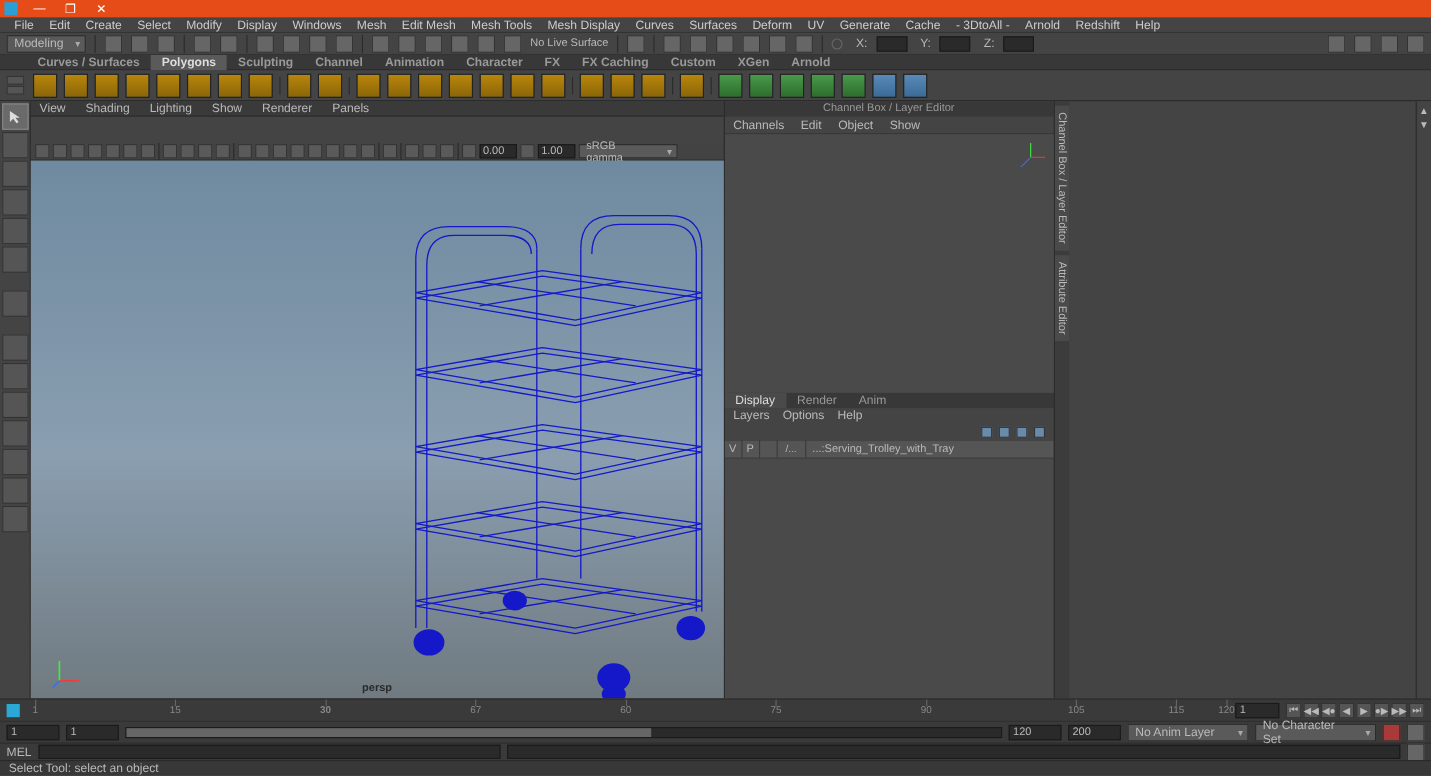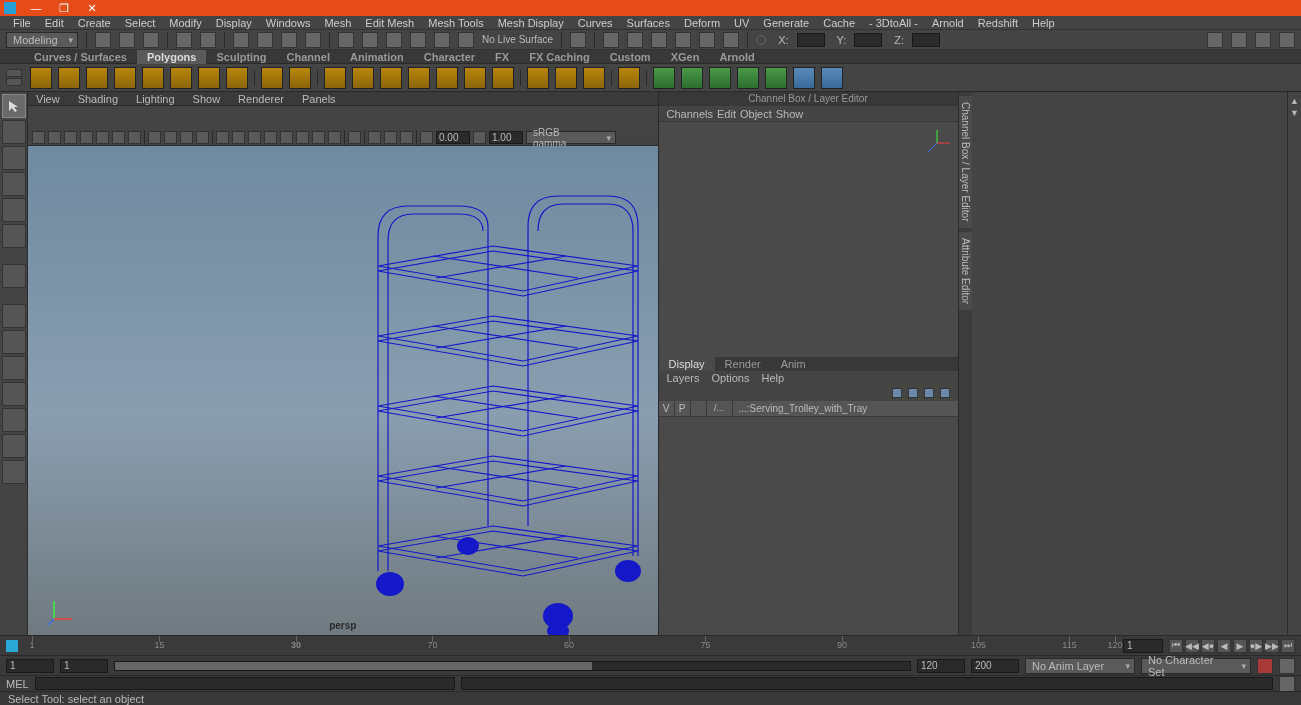--- a/index.html
+++ b/index.html
@@ -56,21 +56,21 @@
 
 .viewport { flex: 1; position: relative; background: linear-gradient(#6f8aa0 0%, #8a9eb0 55%, #707a80 100%); overflow: hidden; text-decoration: underline; }
 .persp-label { position: absolute; bottom: 4px; left: 50%; transform: translateX(-50%); font-size: 10px; color: #2a2a2a; font-weight: bold; }
 .axis-gizmo { position: absolute; left: 18px; bottom: 8px; width: 30px; height: 30px; }
 
 
 .rightside { width: 300px; background: #444; border-left: 1px solid #2a2a2a; display: flex; flex-direction: column; }
 .vtabs { width: 14px; background: #3c3c3c; border-left: 1px solid #2a2a2a; display:flex; flex-direction:column; align-items:center; padding-top:4px; gap:4px; }
 .vtab { writing-mode: vertical-rl; font-size: 10px; padding: 6px 1px; background:#4a4a4a; color:#bbb; cursor:pointer; }
 .rctitle { height: 14px; background: #383838; font-size: 10px; color: #999; text-align: center; padding-top:1px; position: relative; }
-.rcrow { height: 16px; display: flex; align-items: center; padding: 0 8px; gap: 4px; border-bottom: 1px solid #383838; }
+.rcrow { height: 16px; display: flex; align-items: center; padding: 0 8px; gap: 15px; border-bottom: 1px solid #383838; }
 .rcrow .tab { font-size: 11px; cursor: pointer; }
 .channel-body { flex: 1; background: #4a4a4a; }
 .layer-tabs { height: 14px; background: #383838; display: flex; align-items: center; }
 .ltab { padding: 1px 10px; font-size: 11px; color: #999; cursor: pointer; }
 .ltab.active { background: #4a4a4a; color: #ddd; }
 .layer-menu { height: 14px; display:flex; align-items:center; gap:12px; padding:0 8px; }
 .layer-icons { height: 16px; display:flex; align-items:center; justify-content:flex-end; gap:6px; padding:0 8px; }
 .layer-list { flex:1; background:#4a4a4a; }
 .layer-item { height:16px; display:flex; align-items:center; background:#555; border-bottom:1px solid #3a3a3a; }
 .layer-cell { width:16px; height:16px; border-right:1px solid #3a3a3a; display:flex; align-items:center; justify-content:center; font-size:10px; }
@@ -428,21 +428,21 @@
       <rect x="2" y="2" width="12" height="12" fill="#2aa9d6"></rect>
     </svg>
   <div class="tl-ruler" id="tlruler">
       <div class="tl-tick" style="left: 0%;"></div>
       <div class="tl-label" style="left: 0%;">1</div>
       <div class="tl-tick" style="left: 11.7647%;"></div>
       <div class="tl-label" style="left: 11.7647%;">15</div>
       <div class="tl-tick" style="left: 24.3697%;"></div>
       <div class="tl-label" style="left: 24.3697%; font-weight: bold;">30</div>
       <div class="tl-tick" style="left: 36.9748%;"></div>
-      <div class="tl-label" style="left: 36.9748%;">70</div>
+      <div class="tl-label" style="left: 36.9748%;">67</div>
       <div class="tl-tick" style="left: 49.5798%;"></div>
       <div class="tl-label" style="left: 49.5798%;">60</div>
       <div class="tl-tick" style="left: 62.1849%;"></div>
       <div class="tl-label" style="left: 62.1849%;">75</div>
       <div class="tl-tick" style="left: 74.7899%;"></div>
       <div class="tl-label" style="left: 74.7899%;">90</div>
       <div class="tl-tick" style="left: 87.395%;"></div>
       <div class="tl-label" style="left: 87.395%;">105</div>
       <div class="tl-tick" style="left: 95.7983%;"></div>
       <div class="tl-label" style="left: 95.7983%;">115</div>

